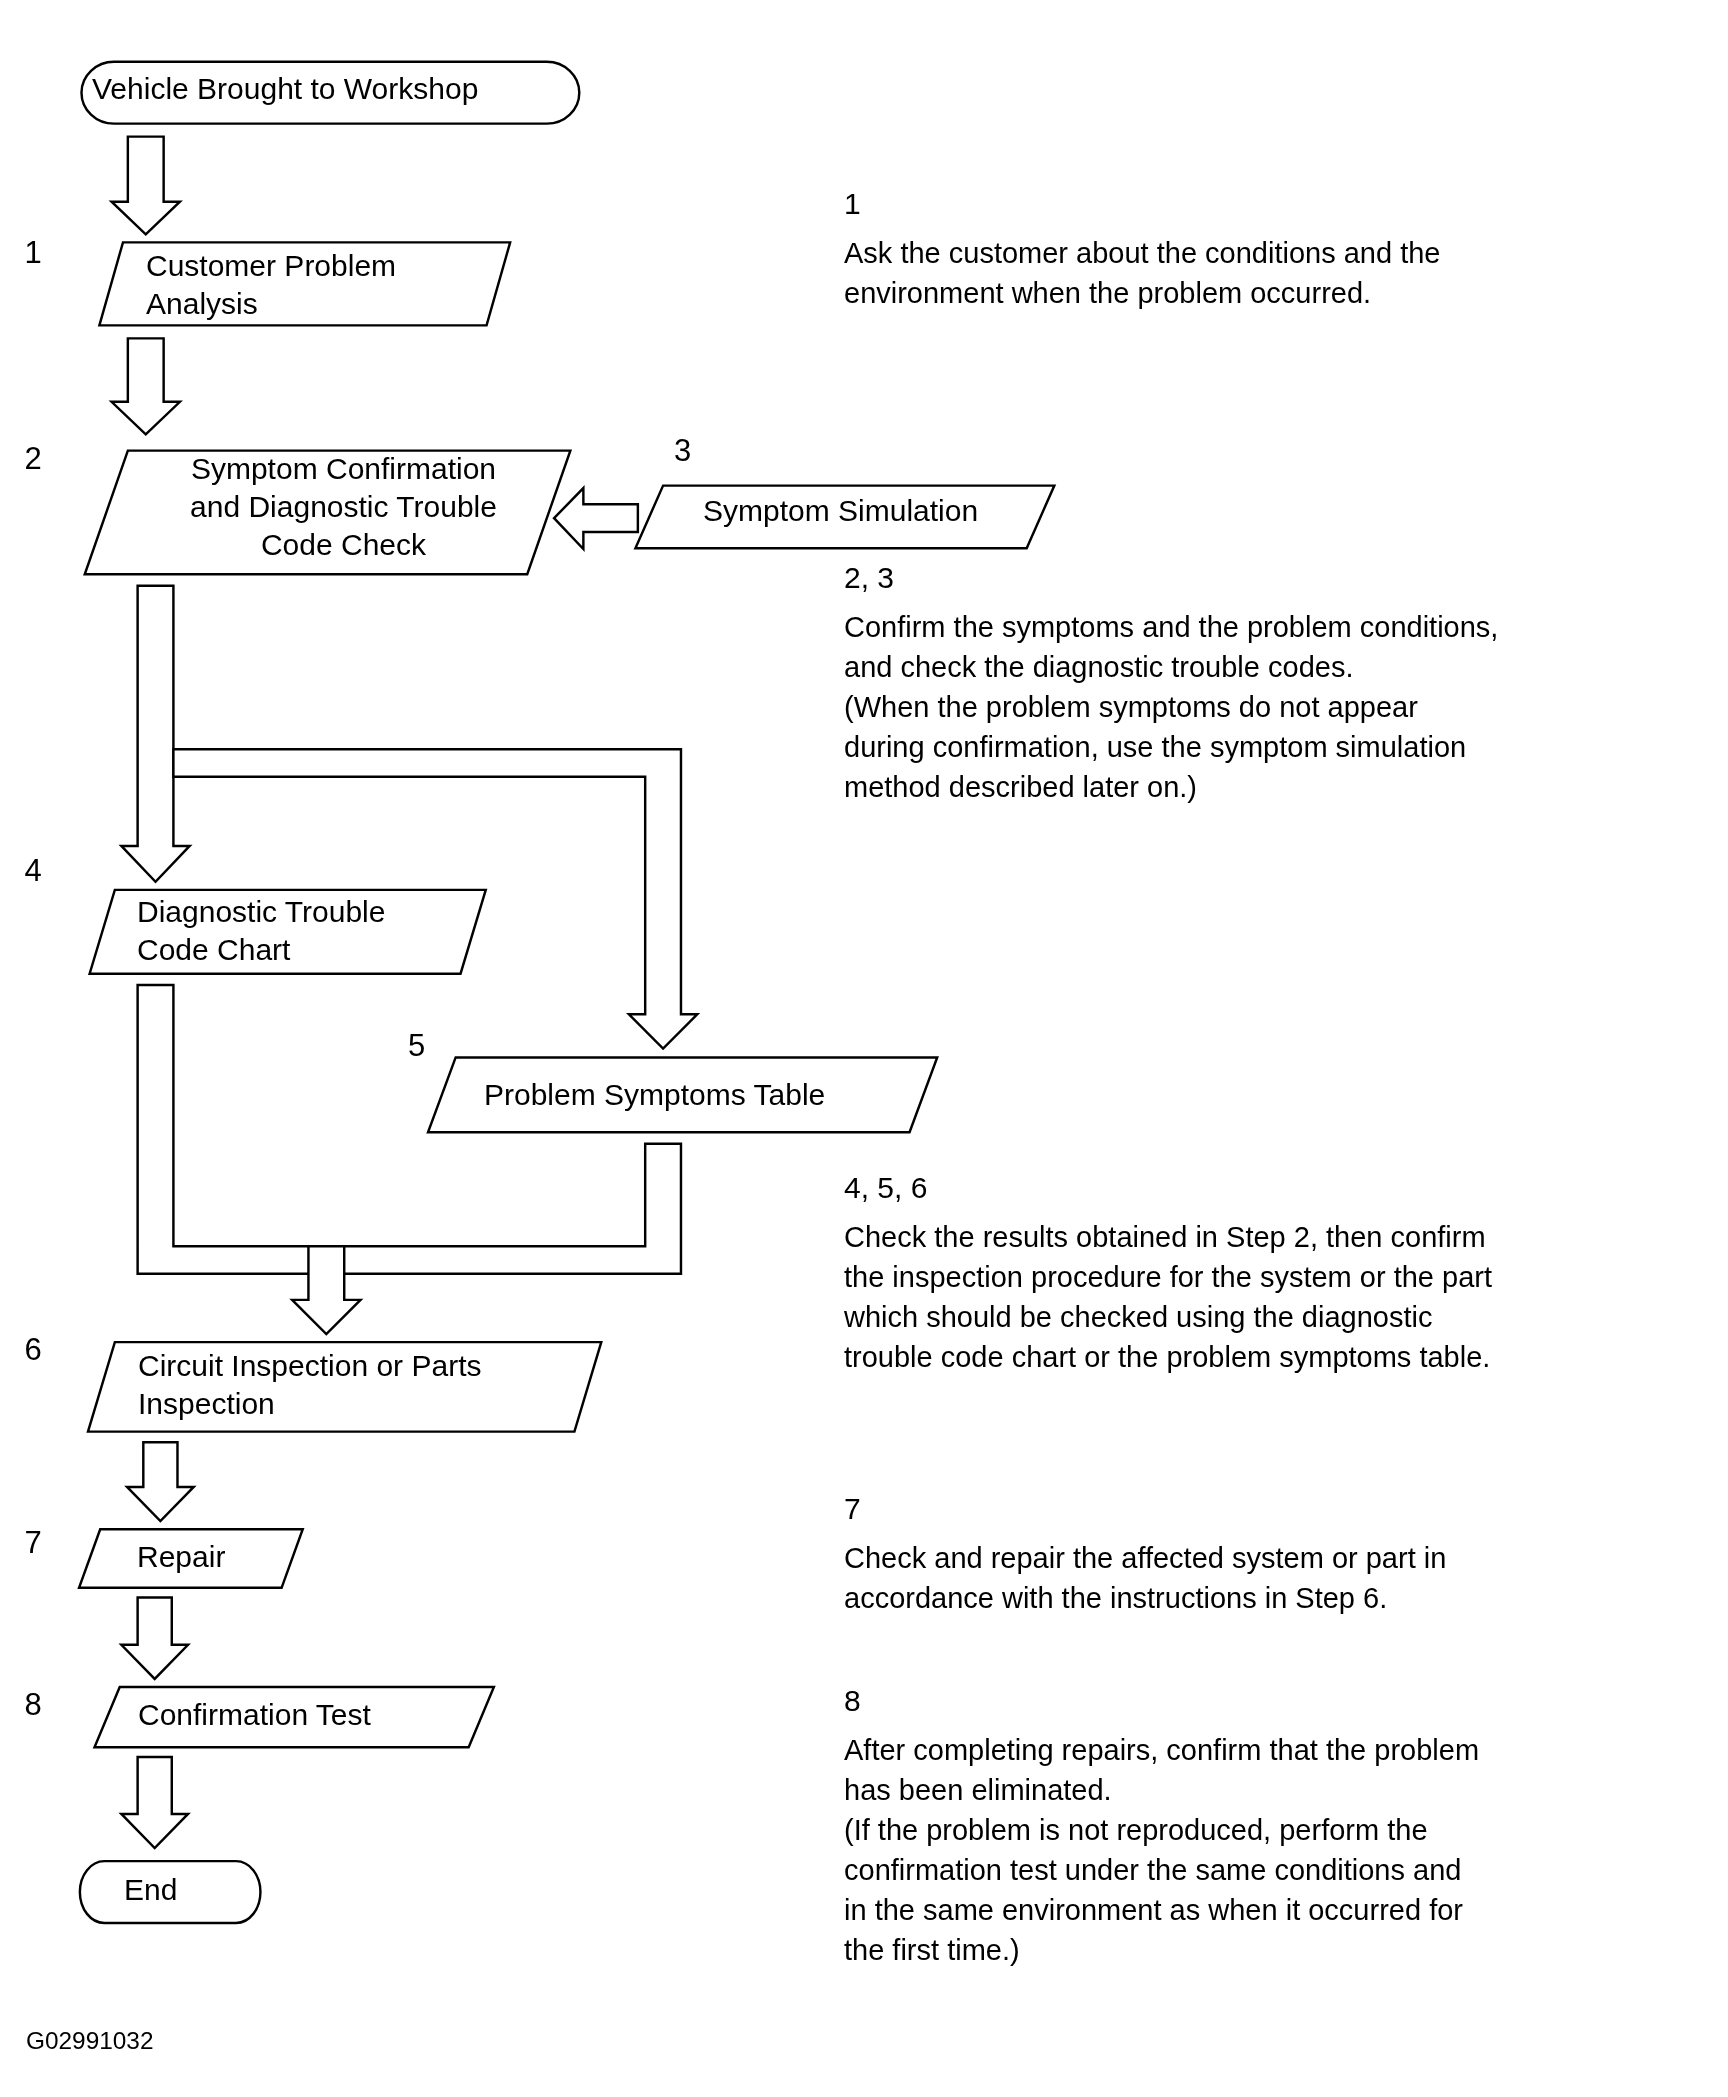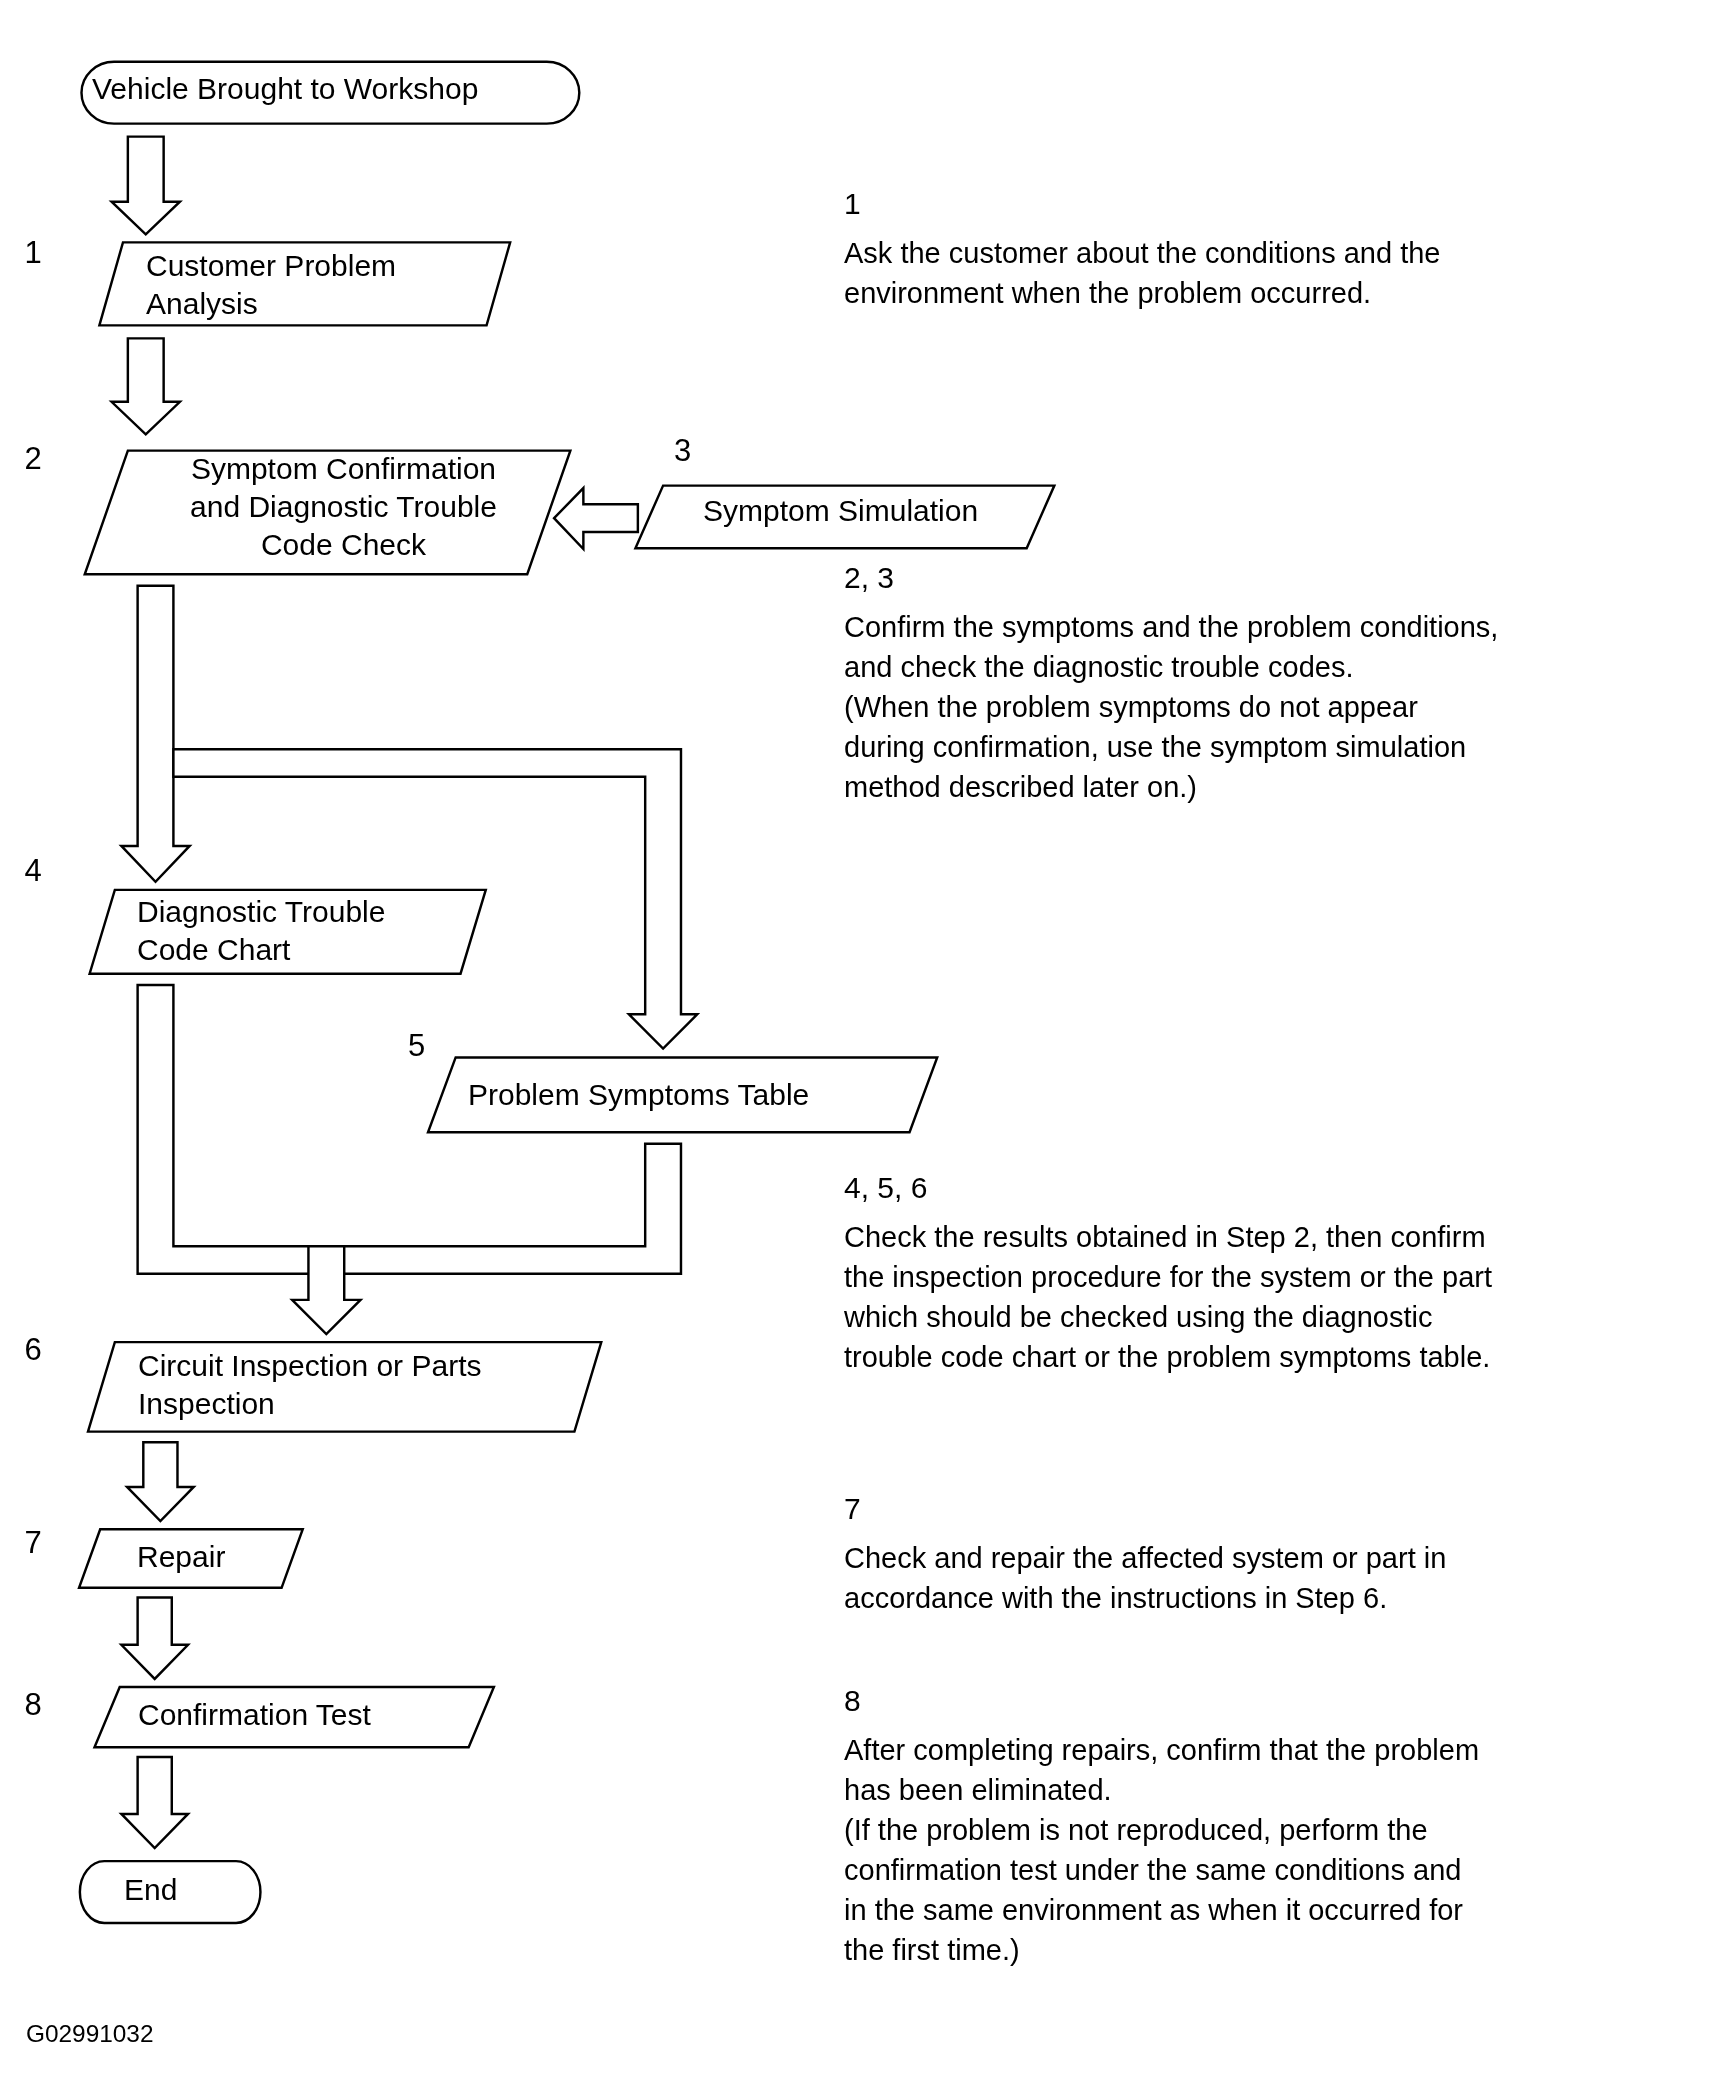--- a/index.html
+++ b/index.html
@@ -72,20 +72,21 @@
     font-size: 29px;
     line-height: 40px;
     white-space: pre-line;
   }
   .figure-code {
     position: absolute;
     font-family: "Liberation Sans", sans-serif;
     font-size: 24.4px;
     line-height: 28px;
     color: #000000;
+    margin-top: 7px;
   }
 </style>
 </head>
 <body>
 
 <div id="diagram-root">
 
   <svg class="flow-canvas" viewBox="0 0 2124 2578" xmlns="http://www.w3.org/2000/svg">
 
     <path class="shape-outline" d="M 140,76 L 672,76 A 40 38 0 0 1 672,152 L 140,152 A 40 38 0 0 1 140,76 Z"></path>
@@ -135,21 +136,21 @@
 
   <div class="node-label" style="left:132px; top:450px; width:423px;text-align:center;">Symptom Confirmation
 and Diagnostic Trouble
 Code Check</div>
 
   <div class="node-label" style="left:675px; top:492px; width:358px;margin-left:28px;">Symptom Simulation</div>
 
   <div class="node-label" style="left:137px; top:893px; width:342px;">Diagnostic Trouble
 Code Chart</div>
 
-  <div class="node-label" style="left:468px; top:1076px; width:456px;">Problem Symptoms Table</div>
+  <div class="node-label" style="left:484px; top:1076px; width:456px;">Problem Symptoms Table</div>
 
   <div class="node-label" style="left:138px; top:1347px; width:456px;">Circuit Inspection or Parts
 Inspection</div>
 
   <div class="node-label" style="left:137px; top:1538px; width:179px;">Repair</div>
 
   <div class="node-label" style="left:138px; top:1696px; width:342px;">Confirmation Test</div>
 
   <div class="node-label" style="left:124px; top:1871px; width:130px;">End</div>
 

